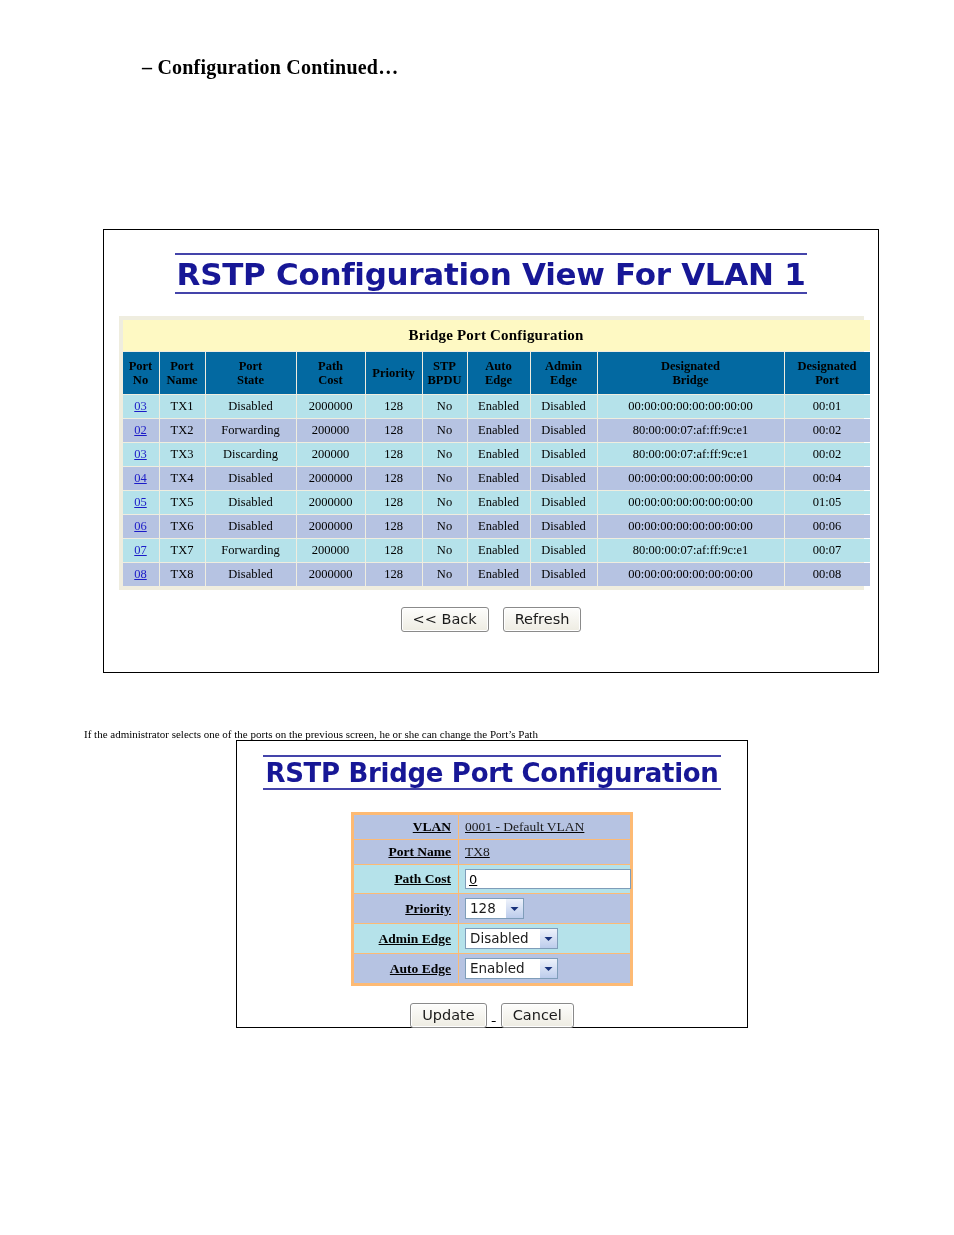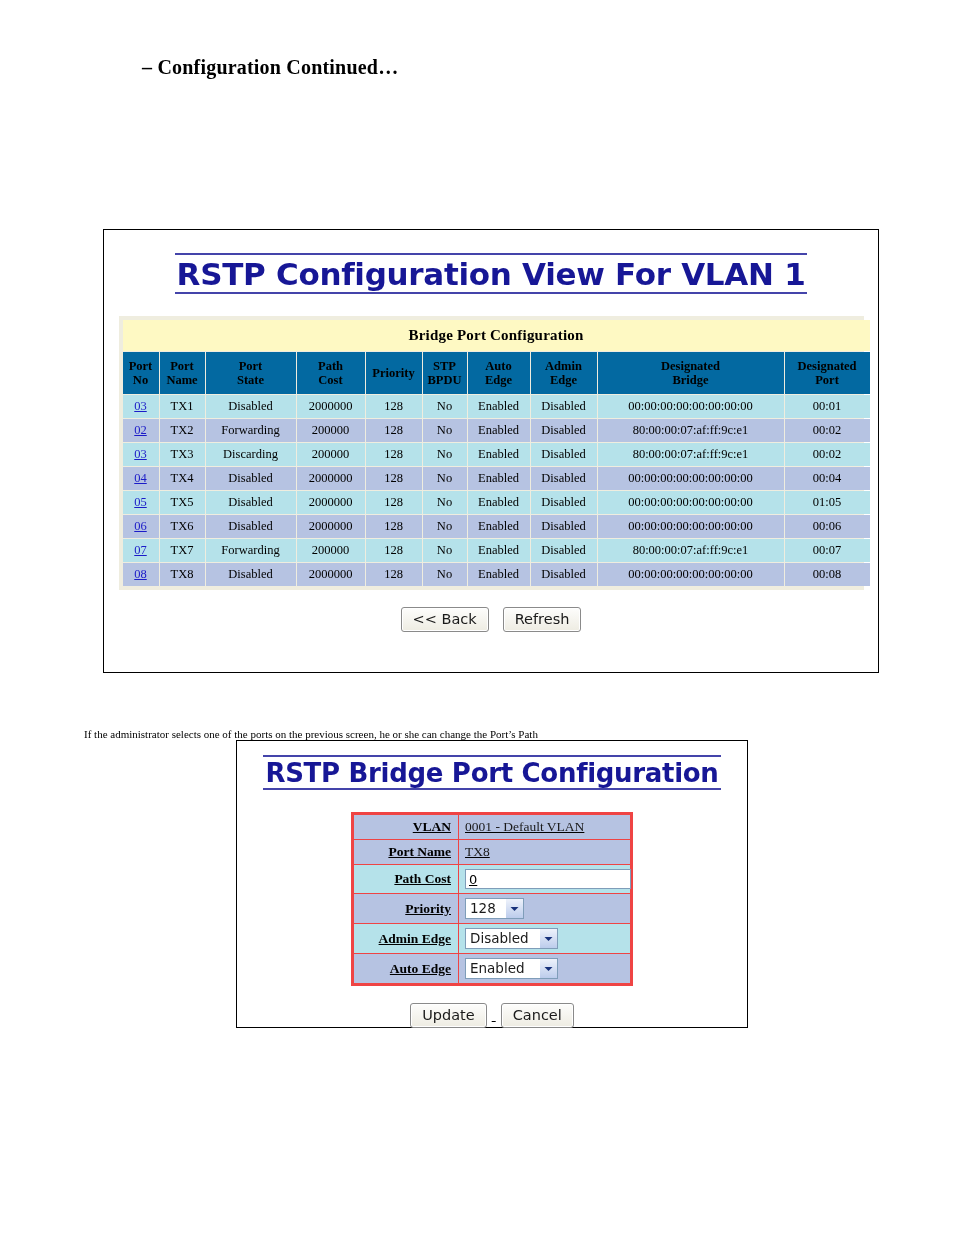--- a/index.html
+++ b/index.html
@@ -150,21 +150,21 @@
     width: 800px;
     font-family: "Liberation Serif", serif;
     font-size: 11px;
     white-space: nowrap;
   }
 
   
   .form-wrap {
     margin: 22px auto 0 auto;
     width: 282px;
-    background: #ef4444;
+    background: #fdba74;
     padding: 2px;
     box-sizing: border-box;
   }
   table.form {
     border-collapse: separate;
     border-spacing: 1px;
     width: 100%;
     table-layout: fixed;
   }
   table.form td {

